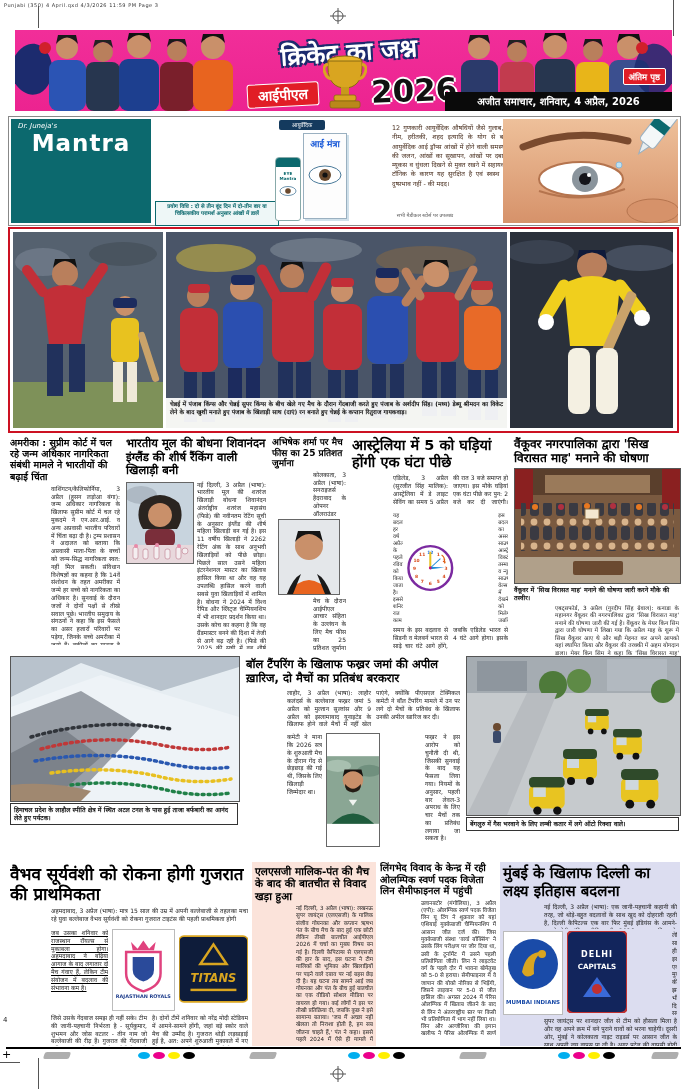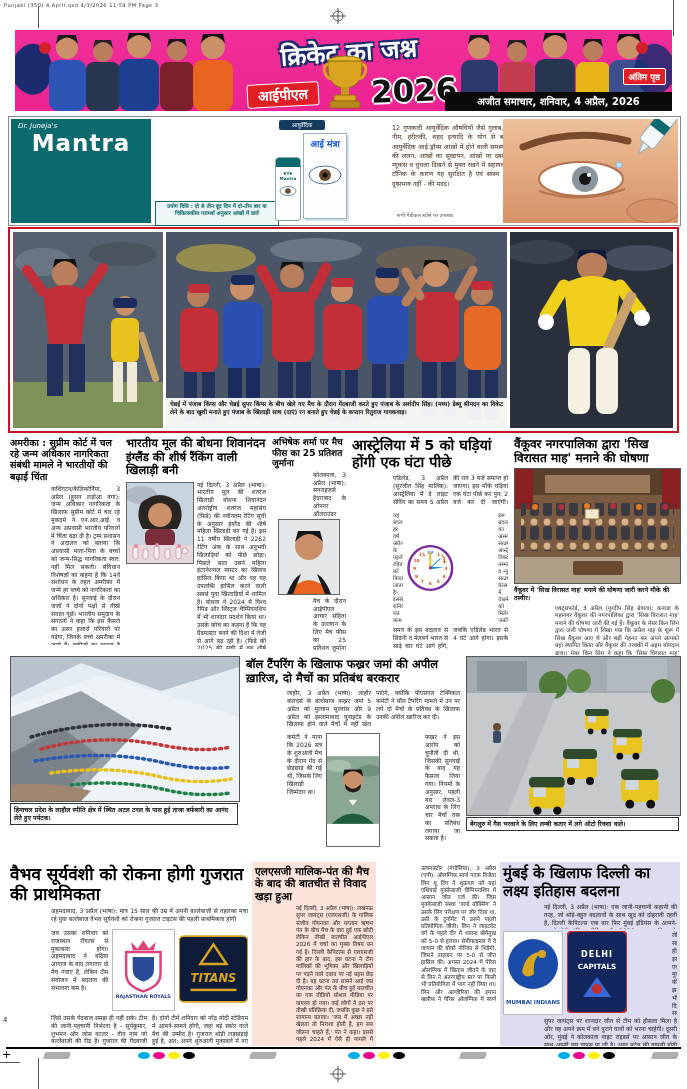--- a/index.html
+++ b/index.html
@@ -480,21 +480,21 @@
       </g>
       <circle cx="30" cy="70" r="4" fill="#6b4a30"></circle>
         <rect x="26" y="74" width="8" height="12" rx="2" fill="#3a4a6a"></rect>
     </svg>
     <div class="capbox" style="width:213px;height:14px;box-sizing:border-box;margin-top:1px;">बेंगलुरु में गैस भरवाने के लिए लम्बी कतार में लगे ऑटो रिक्शा वाले।</div>
   </div>
 
   <div class="abs" style="left:10px;top:864px;width:238px;height:182px;overflow:hidden;">
     <div class="hl" style="font-size:17px;">वैभव सूर्यवंशी को रोकना होगी गुजरात की प्राथमिकता</div>
     <div class="body-txt" style="height:20px;margin-top:3px;">अहमदाबाद, 3 अप्रैल (भाषा): मात्र 15 साल की उम्र में अपनी बल्लेबाजी से तहलका मचा रहे युवा बल्लेबाज वैभव सूर्यवंशी को रोकना गुजरात टाइटंस की पहली प्राथमिकता होगी</div>
-    <div style="display:flex;gap:4px;margin-top:2px;align-items:flex-start;">
+    <div style="display:flex;gap:4px;margin-top:2px;align-items:flex-start;text-decoration:underline;">
       <div class="body-txt" style="width:70px;height:80px;">जब उसका शनिवार को राजस्थान रॉयल्स से मुकाबला होगा। अहमदाबाद ने बढ़िया आगाज के बाद लगातार दो मैच गंवाए हैं, लेकिन टीम संयोजन में बदलाव की संभावना कम है।</div>
       <svg width="74" height="80" viewBox="0 0 74 80" style="border:1px solid #bbb;background:#fff;">
         <polygon points="22,6 30,14 37,4 44,14 52,6 50,16 24,16" fill="#e0427e"></polygon>
         <path d="M16,18 h42 v26 q0,16 -21,22 q-21,-6 -21,-22 z" fill="#fff" stroke="#e0427e" stroke-width="3"></path>
         <path d="M24,24 h26 v16 q0,10 -13,14 q-13,-4 -13,-14 z" fill="#2a4a9a"></path>
         <text x="37" y="74" font-size="6" font-weight="bold" text-anchor="middle" fill="#1a3a8a" font-family="DejaVu Sans,sans-serif">RAJASTHAN ROYALS</text>
       </svg>
       <svg width="84" height="80" viewBox="0 0 84 80">
         <rect width="84" height="80" rx="6" fill="#0e1c3a" stroke="#d9a520" stroke-width="2"></rect>
         <polygon points="42,10 58,34 26,34" fill="none" stroke="#d9a520" stroke-width="3"></polygon>
@@ -504,20 +504,21 @@
     </div>
     <div class="body-txt cols2" style="height:48px;margin-top:3px;">जिसे उसके गेंदबाज समझ ही नहीं सके। टीम की जानी-पहचानी निर्भरता है - सूर्यकुमार, शुभमन और जोस बटलर - तीन नाम जो बल्लेबाजी की रीढ़ हैं। गुजरात की गेंदबाजी राशिद खान और सिराज के इर्द-गिर्द घूमती है। दोनों टीमें शनिवार को नरेंद्र मोदी स्टेडियम में आमने-सामने होंगी, जहां बड़े स्कोर वाले मैच की उम्मीद है। गुजरात थोड़ी लड़खड़ाई हुई है, अत: अपने शुरुआती मुकाबले में नए जोश व स्वर बनाने के बदलाव चाहेगी।</div>
   </div>
 
   <div class="abs" style="left:252px;top:862px;width:124px;height:184px;background:#fbe3da;padding:3px;box-sizing:border-box;overflow:hidden;">
     <div class="hl" style="font-size:10.5px;">एलएसजी मालिक-पंत की मैच के बाद की बातचीत से विवाद खड़ा हुआ</div>
     <div class="body-txt" style="font-size:5.6px;margin-top:3px;height:138px;">नई दिल्ली, 3 अप्रैल (भाषा): लखनऊ सुपर जायंट्स (एलएसजी) के मालिक संजीव गोयनका और कप्तान ऋषभ पंत के बीच मैच के बाद हुई एक छोटी लेकिन तीखी बातचीत आईपीएल 2026 में चर्चा का मुख्य विषय बन गई है। दिल्ली कैपिटल्स से एलएसजी की हार के बाद, इस घटना ने टीम मालिकों की भूमिका और खिलाड़ियों पर पड़ने वाले दबाव पर नई बहस छेड़ दी है। यह घटना तब सामने आई जब गोयनका और पंत के बीच हुई बातचीत का एक वीडियो सोशल मीडिया पर वायरल हो गया। कई लोगों ने इस पर तीखी प्रतिक्रिया दी, जबकि कुछ ने इसे सामान्य बताया। 'जब मैं अच्छा नहीं खेलता तो निराशा होती है, हम सब जीतना चाहते हैं,' पंत ने कहा। इससे पहले 2024 में ऐसे ही मामले में गोयनका और केएल राहुल की बातचीत सुर्खियों में रही थी। इसके जवाब में, एलएसजी ने बातचीत को आधिकारिक प्रोटोकॉल का हिस्सा बताते हुए स्थिति स्पष्ट की।</div>
   </div>
 
   <div class="abs" style="left:380px;top:862px;width:116px;height:184px;overflow:hidden;">
+    <div class="hl" style="font-size:9.8px;">लिंगभेद विवाद के केन्द्र में रही ओलम्पिक स्वर्ण पदक विजेता लिन सैमीफाइनल में पहुंची</div>
     <div class="body-txt" style="font-size:5.6px;margin-top:3px;height:136px;">उलानबटोर (मंगोलिया), 3 अप्रैल (एपी): ओलम्पिक स्वर्ण पदक विजेता लिन यू टिंग ने शुक्रवार को यहां एशियाई मुक्केबाजी चैम्पियनशिप में आसान जीत दर्ज की। जिस मुक्केबाजी संस्था 'वर्ल्ड बॉक्सिंग' ने उसके लिंग परीक्षण पर जोर दिया था, उसी के टूर्नामेंट में उसने पहली प्रतियोगिता जीती। लिन ने लाइटवेट वर्ग के पहले दौर में भावना खेमेतुख को 5-0 से हराया। सेमीफाइनल में वे जापान की योको नोरिका से भिड़ेंगी, जिसने ताइवान पर 5-0 से जीत हासिल की। अगस्त 2024 में पेरिस ओलम्पिक में खिताब जीतने के बाद से लिन ने अंतरराष्ट्रीय स्तर पर किसी भी प्रतियोगिता में भाग नहीं लिया था। लिन और अल्जीरिया की इमान खलीफ ने पेरिस ओलम्पिक में स्वर्ण पदक जीते थे, हालांकि इन दोनों मुक्केबाजों के लिंग को लेकर चर्चाएं काफी नाटकीयपन भरी हुई थीं।</div>
   </div>
 
   <div class="abs" style="left:500px;top:862px;width:180px;height:184px;background:#dcddf0;padding:3px;box-sizing:border-box;overflow:hidden;">
     <div class="hl" style="font-size:15px;">मुंबई के खिलाफ दिल्ली का लक्ष्य इतिहास बदलना</div>
     <div class="body-txt" style="height:26px;margin-top:3px;">नई दिल्ली, 3 अप्रैल (भाषा): एक जानी-पहचानी कहानी की तरह, जो थोड़े-बहुत बदलावों के साथ खुद को दोहराती रहती है, दिल्ली कैपिटल्स एक बार फिर मुंबई इंडियंस के आमने-सामने होगी। इंडियन प्रीमियर लीग 2026 का यह शनिवार के दिन का मैच बेहद रोमांचक होने की उम्मीद है,</div>
     <div style="display:flex;gap:4px;margin-top:2px;align-items:flex-start;">
       <svg width="58" height="82" viewBox="0 0 58 82" style="background:#fff;border:1px solid #bbb;">
         <circle cx="29" cy="32" r="25" fill="#1a4ba8"></circle>
         <path d="M18,40 q4,-22 24,-20 q-14,2 -12,22 q-8,6 -12,-2 z" fill="#d9a520"></path>

